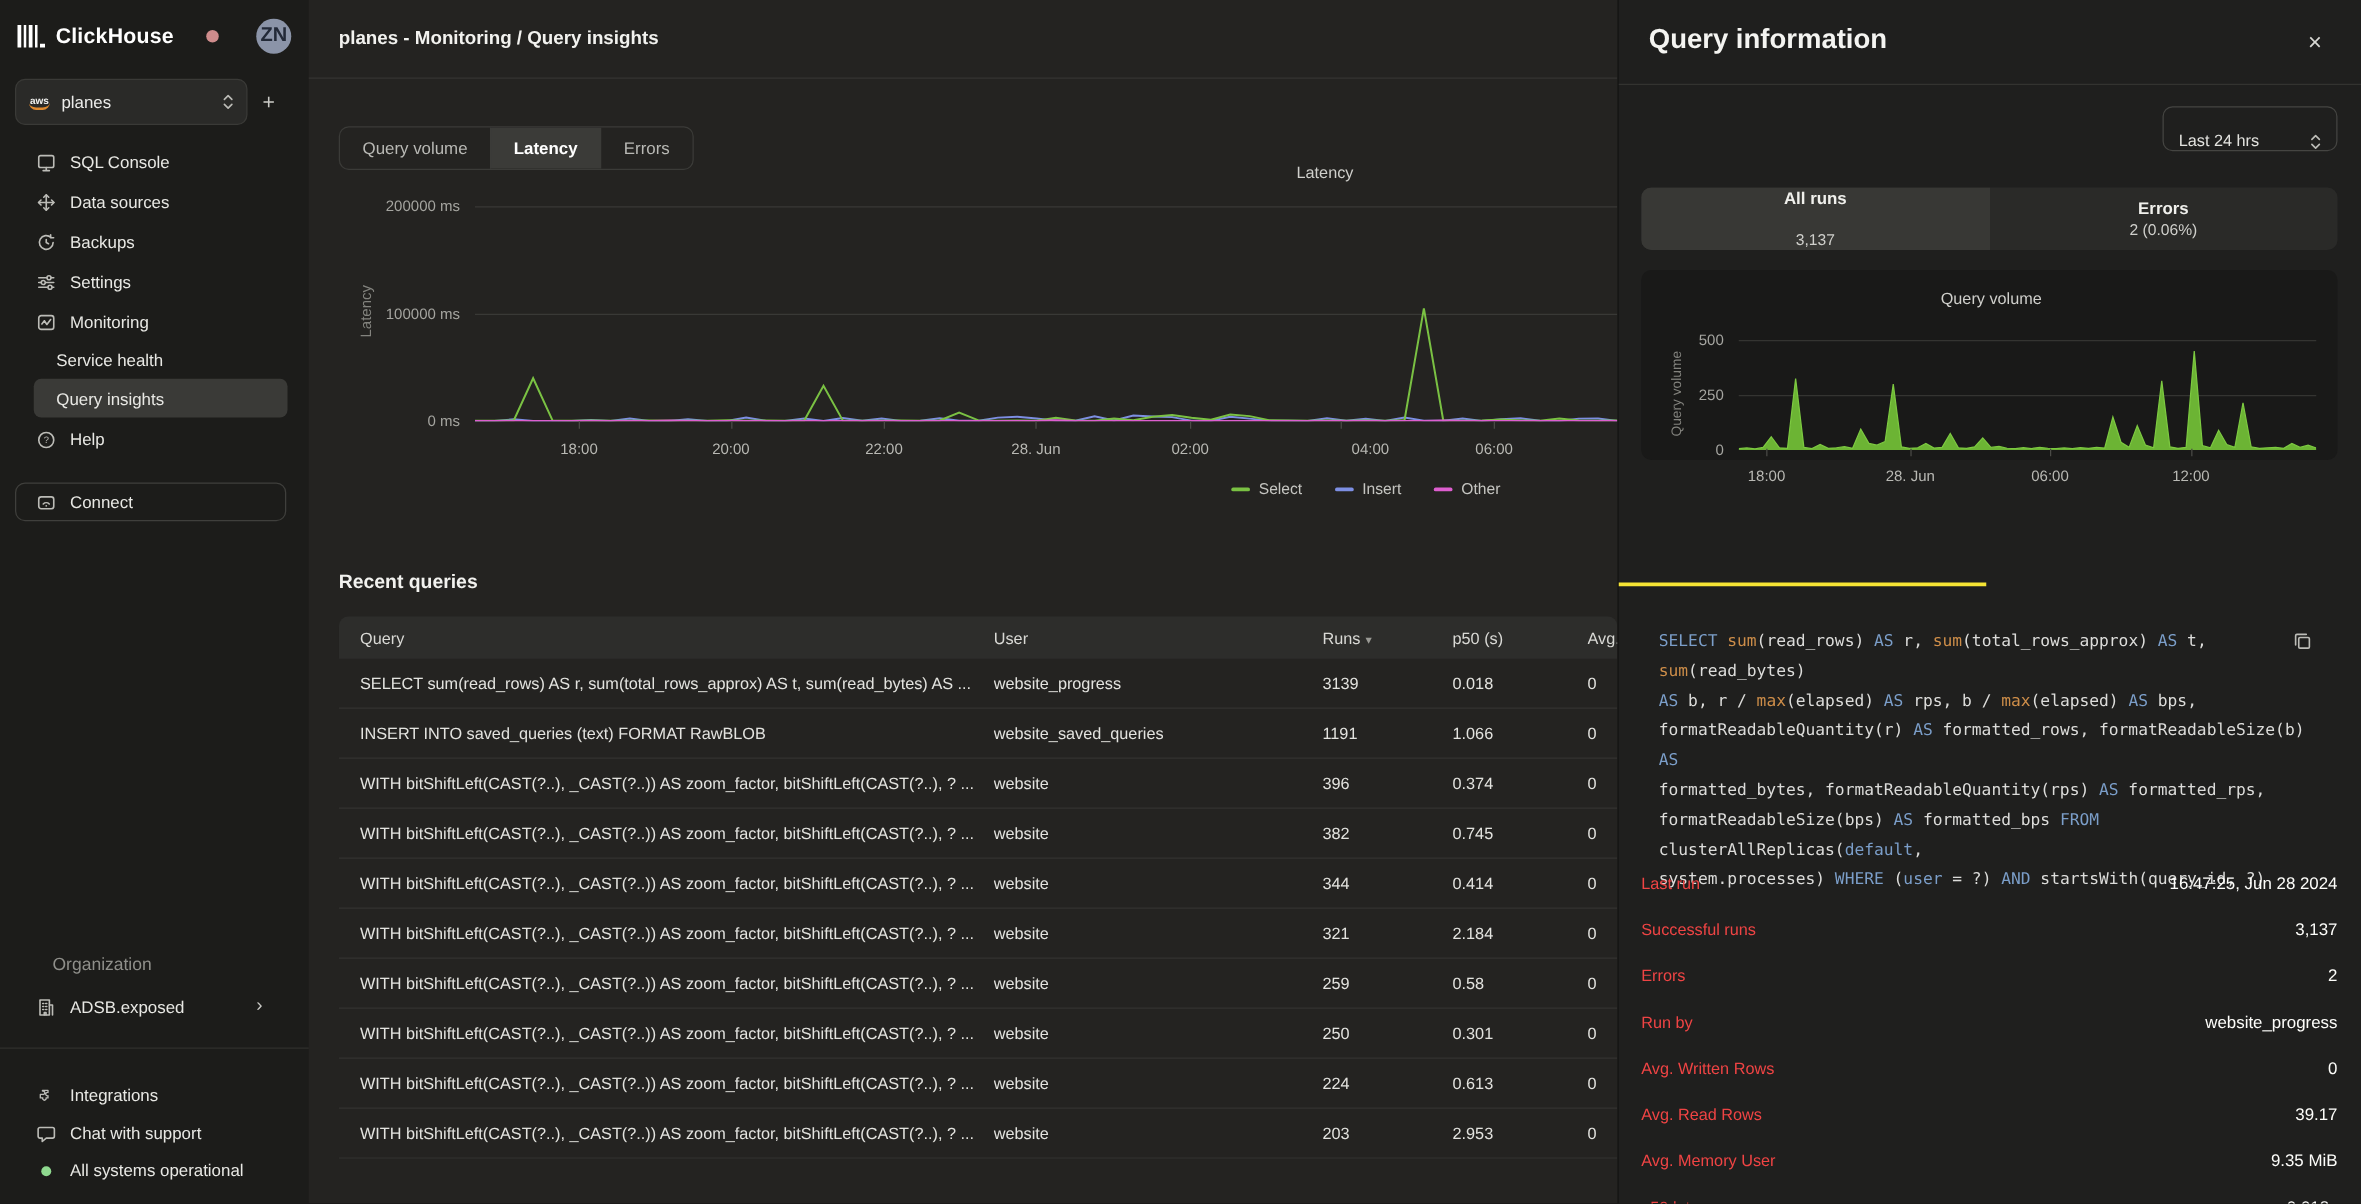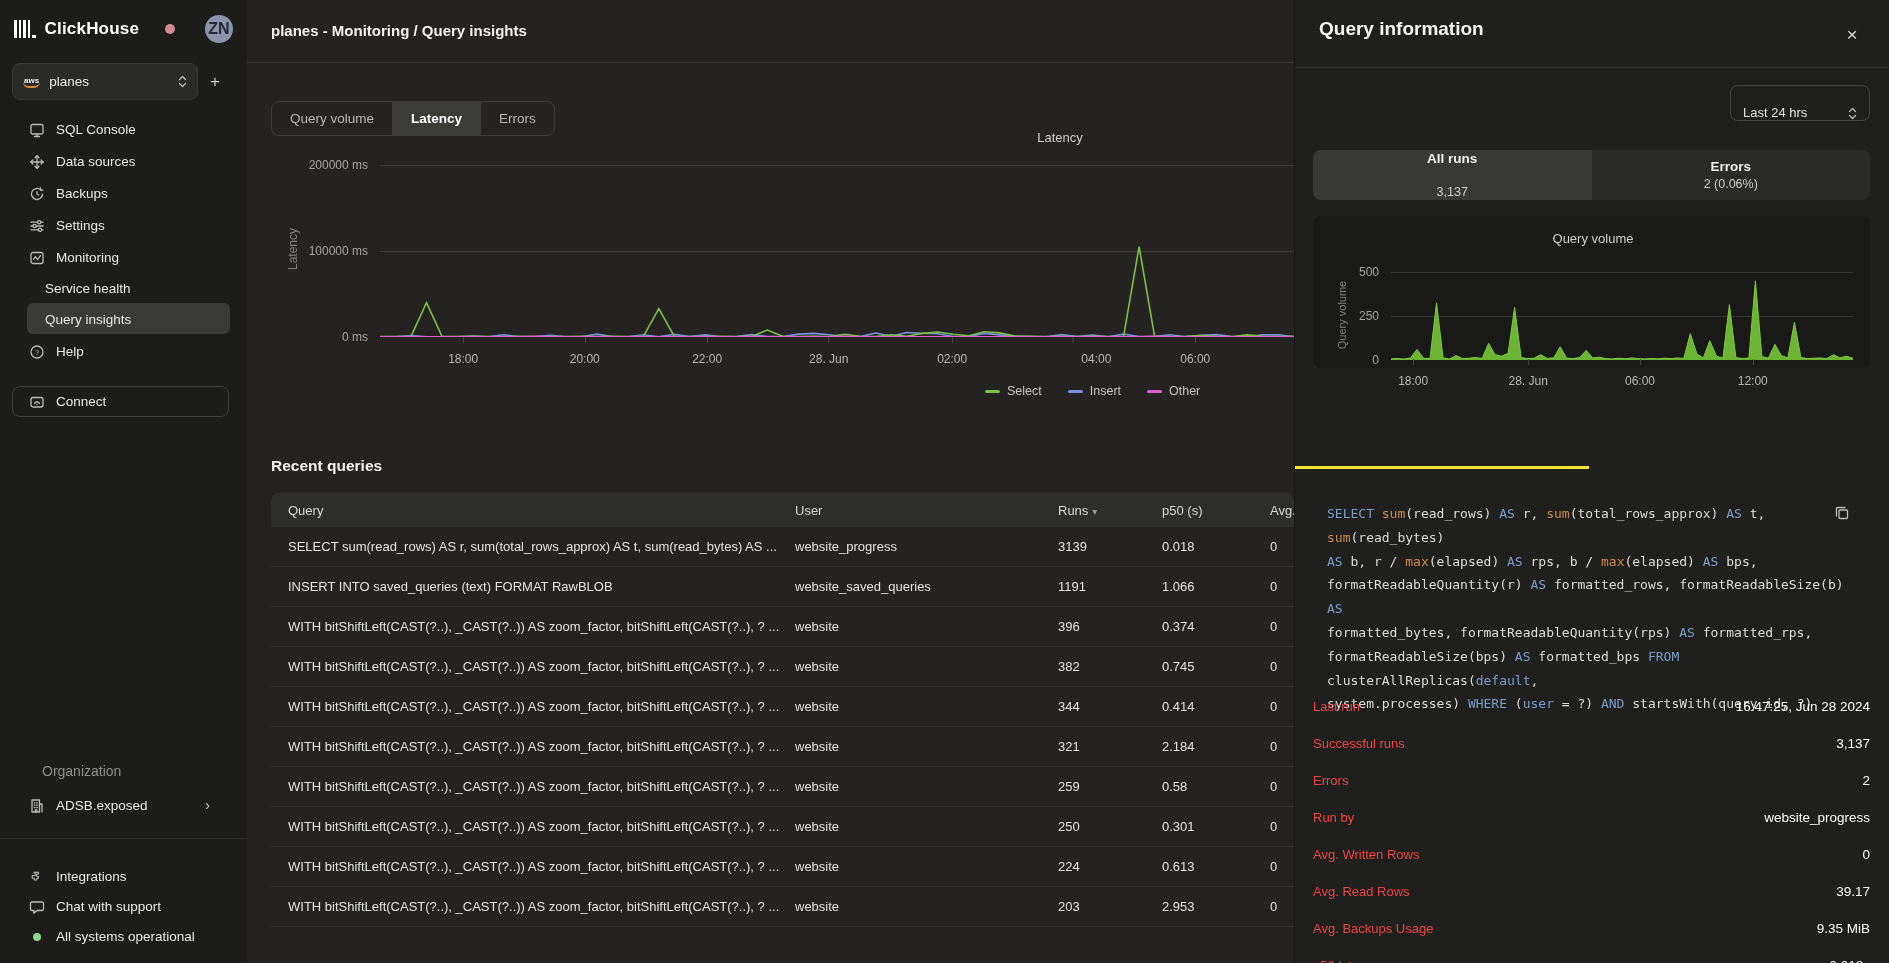--- a/index.html
+++ b/index.html
@@ -64,21 +64,21 @@
   .section-title{position:absolute;left:271px;top:457px;font-size:15.5px;font-weight:bold;color:#f2f2ef;}
   .qtable{position:absolute;left:271px;top:493px;width:1023px;overflow:hidden;}
   .trow{display:grid;grid-template-columns:507px 263px 104px 108px 41px;align-items:center;padding-left:17px;}
   .thead{height:34px;background:#2d2d2b;border-radius:8px 8px 0 0;font-size:13px;color:#d9d9d5;}
   .tbody-row{height:40px;border-bottom:1px solid #333331;font-size:13px;color:#e3e3df;cursor:pointer;}
   .trow .cell{white-space:nowrap;overflow:hidden;padding-right:14px;}
   .sort-caret{font-size:10px;color:#9a9a95;margin-left:4px;}
 
   
   .panel{position:absolute;left:1294px;top:0;width:595px;height:963px;background:#1f1f1e;border-left:1px solid #141413;}
-  .panel-title{position:absolute;left:24px;top:18px;font-size:19px;font-weight:bold;color:#f4f4f1;}
+  .panel-title{position:absolute;left:24px;top:18px;font-size:22px;font-weight:bold;color:#f4f4f1;}
   .panel-close{position:absolute;left:544px;top:22px;width:26px;height:26px;display:flex;align-items:center;
     justify-content:center;font-size:19px;color:#d8d8d4;cursor:pointer;}
   .panel-divider{position:absolute;left:0;top:67px;width:595px;height:1px;background:#333330;}
   .range-select{position:absolute;left:435px;top:85px;width:140px;height:36px;border:1px solid #454542;
     border-radius:8px;display:flex;align-items:flex-end;padding:0 12px;cursor:pointer;}
   .range-select .rs-lbl{font-size:13px;color:#e3e3df;}
   .segments{position:absolute;left:18px;top:150px;width:557px;height:50px;background:#2a2a28;border-radius:8px;
     display:flex;overflow:hidden;}
   .segment{flex:1;display:flex;flex-direction:column;align-items:center;justify-content:center;cursor:pointer;}
   .segment.active{background:#383835;gap:16px;}
@@ -464,21 +464,21 @@
       </div>
       <div class="stat-row">
         <span class="st-lbl">Avg. Written Rows</span>
         <span class="st-val">0</span>
       </div>
       <div class="stat-row">
         <span class="st-lbl">Avg. Read Rows</span>
         <span class="st-val">39.17</span>
       </div>
       <div class="stat-row">
-        <span class="st-lbl">Avg. Backups Usage</span>
+        <span class="st-lbl">Avg. Memory User</span>
         <span class="st-val">9.35 MiB</span>
       </div>
       <div class="stat-row">
         <span class="st-lbl">p50 latency</span>
         <span class="st-val">0.018s</span>
       </div>
     </div>
   </div>
 
 </div>

